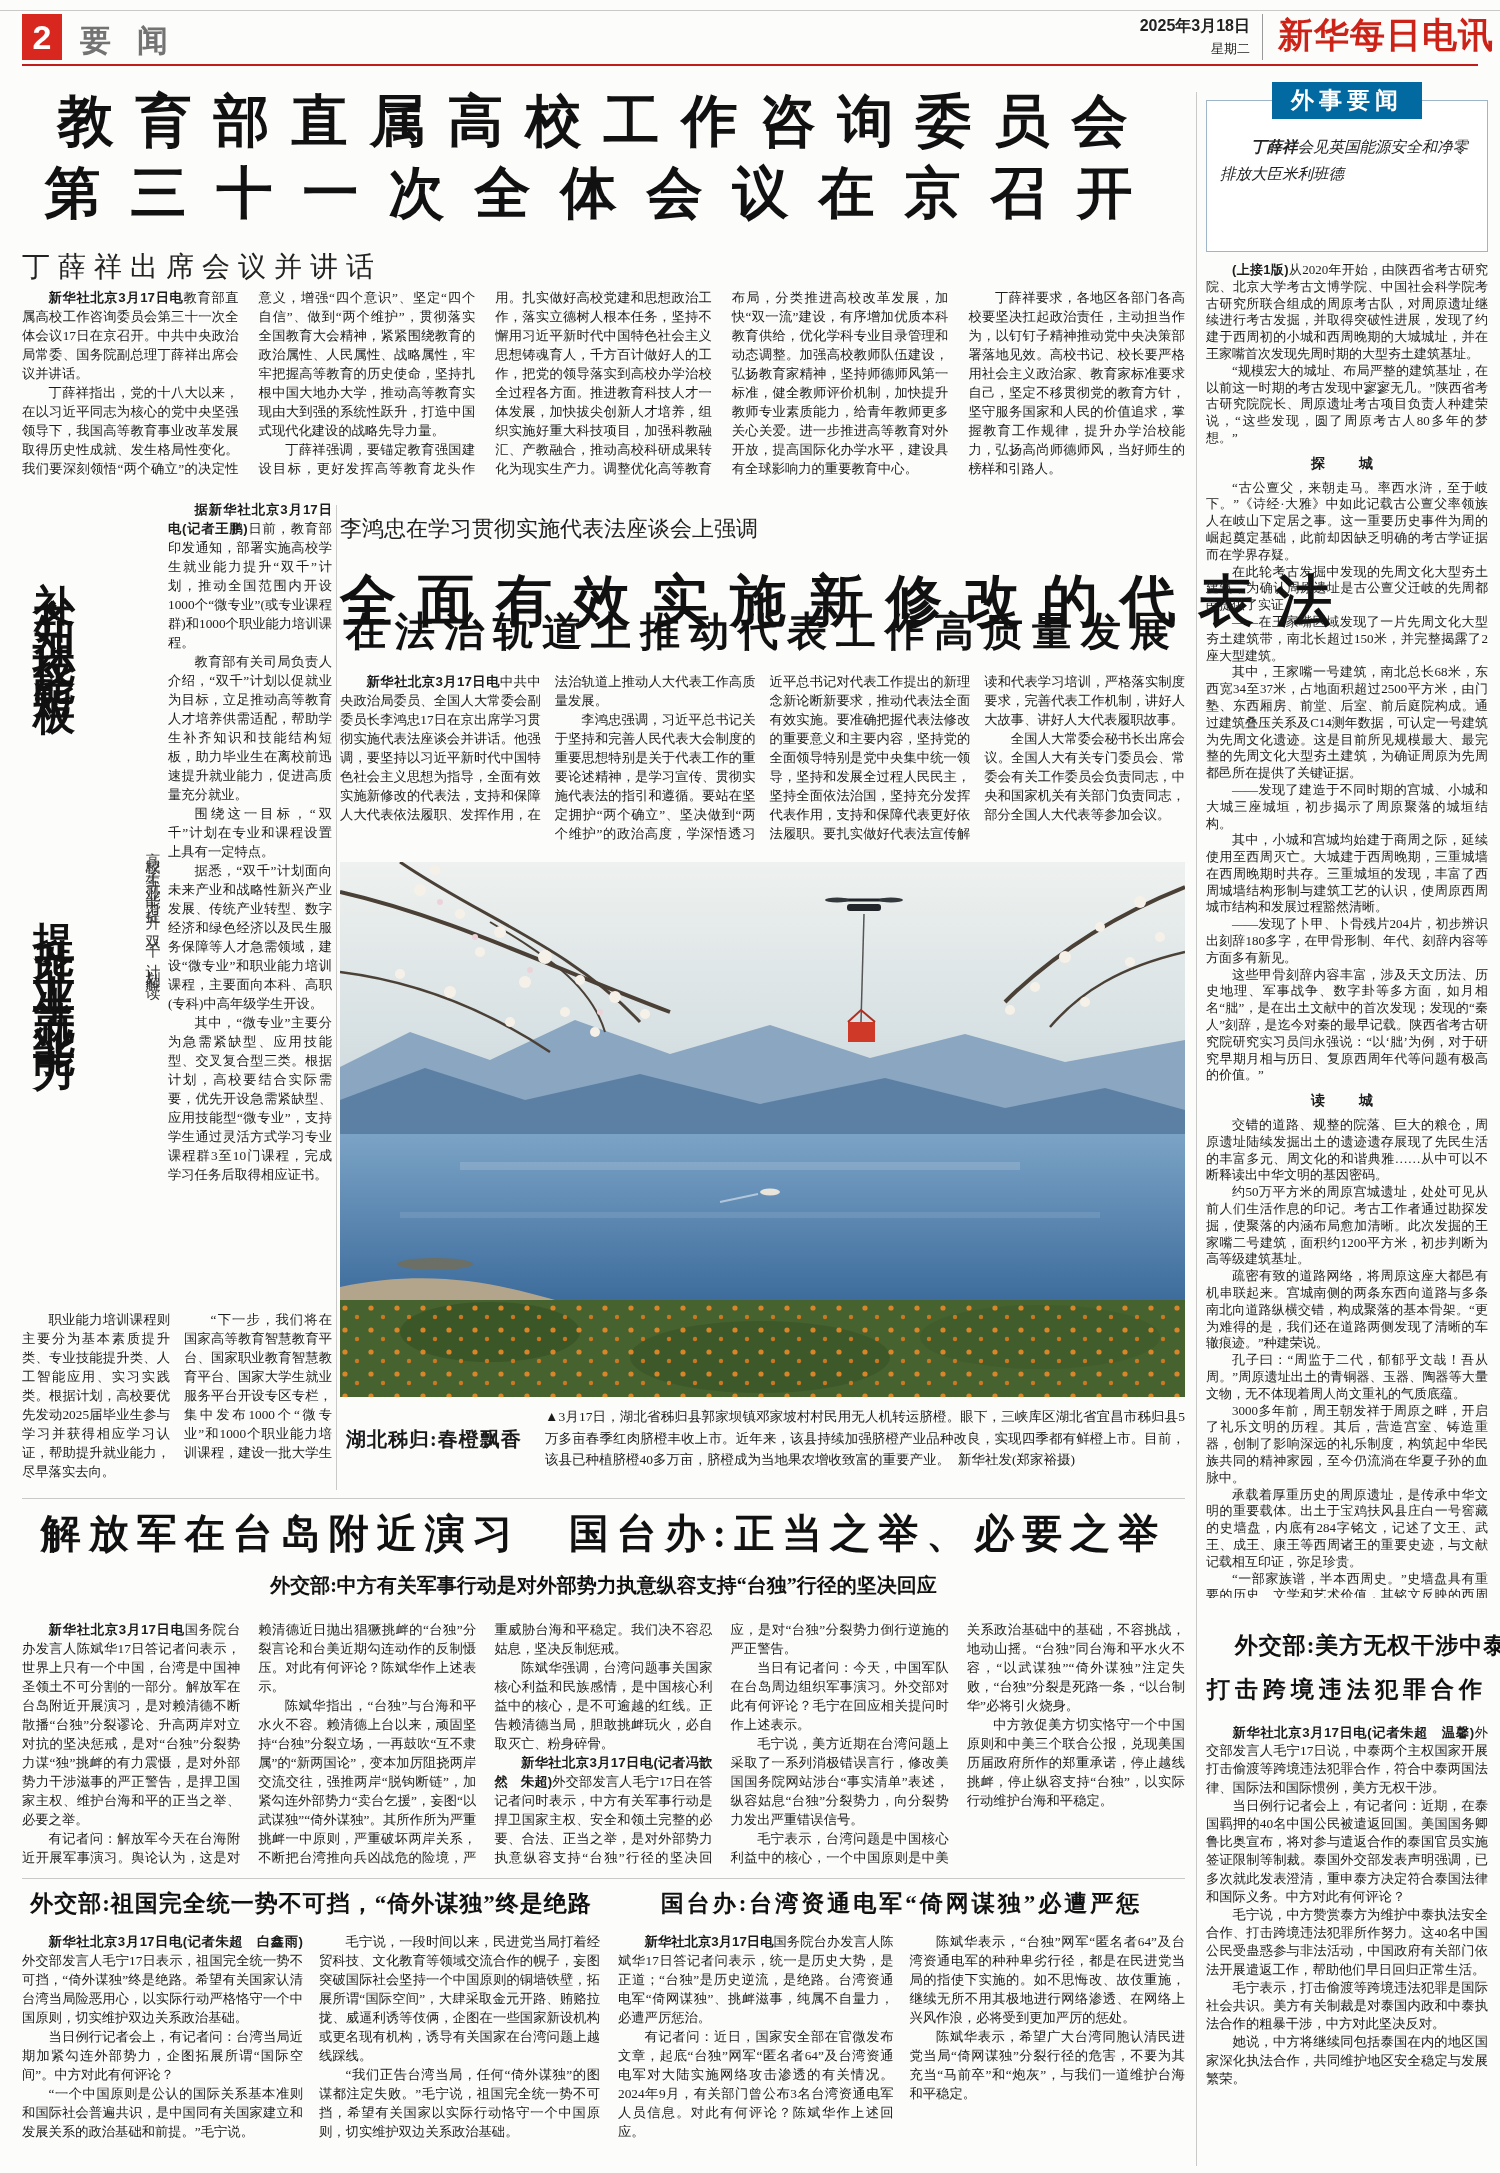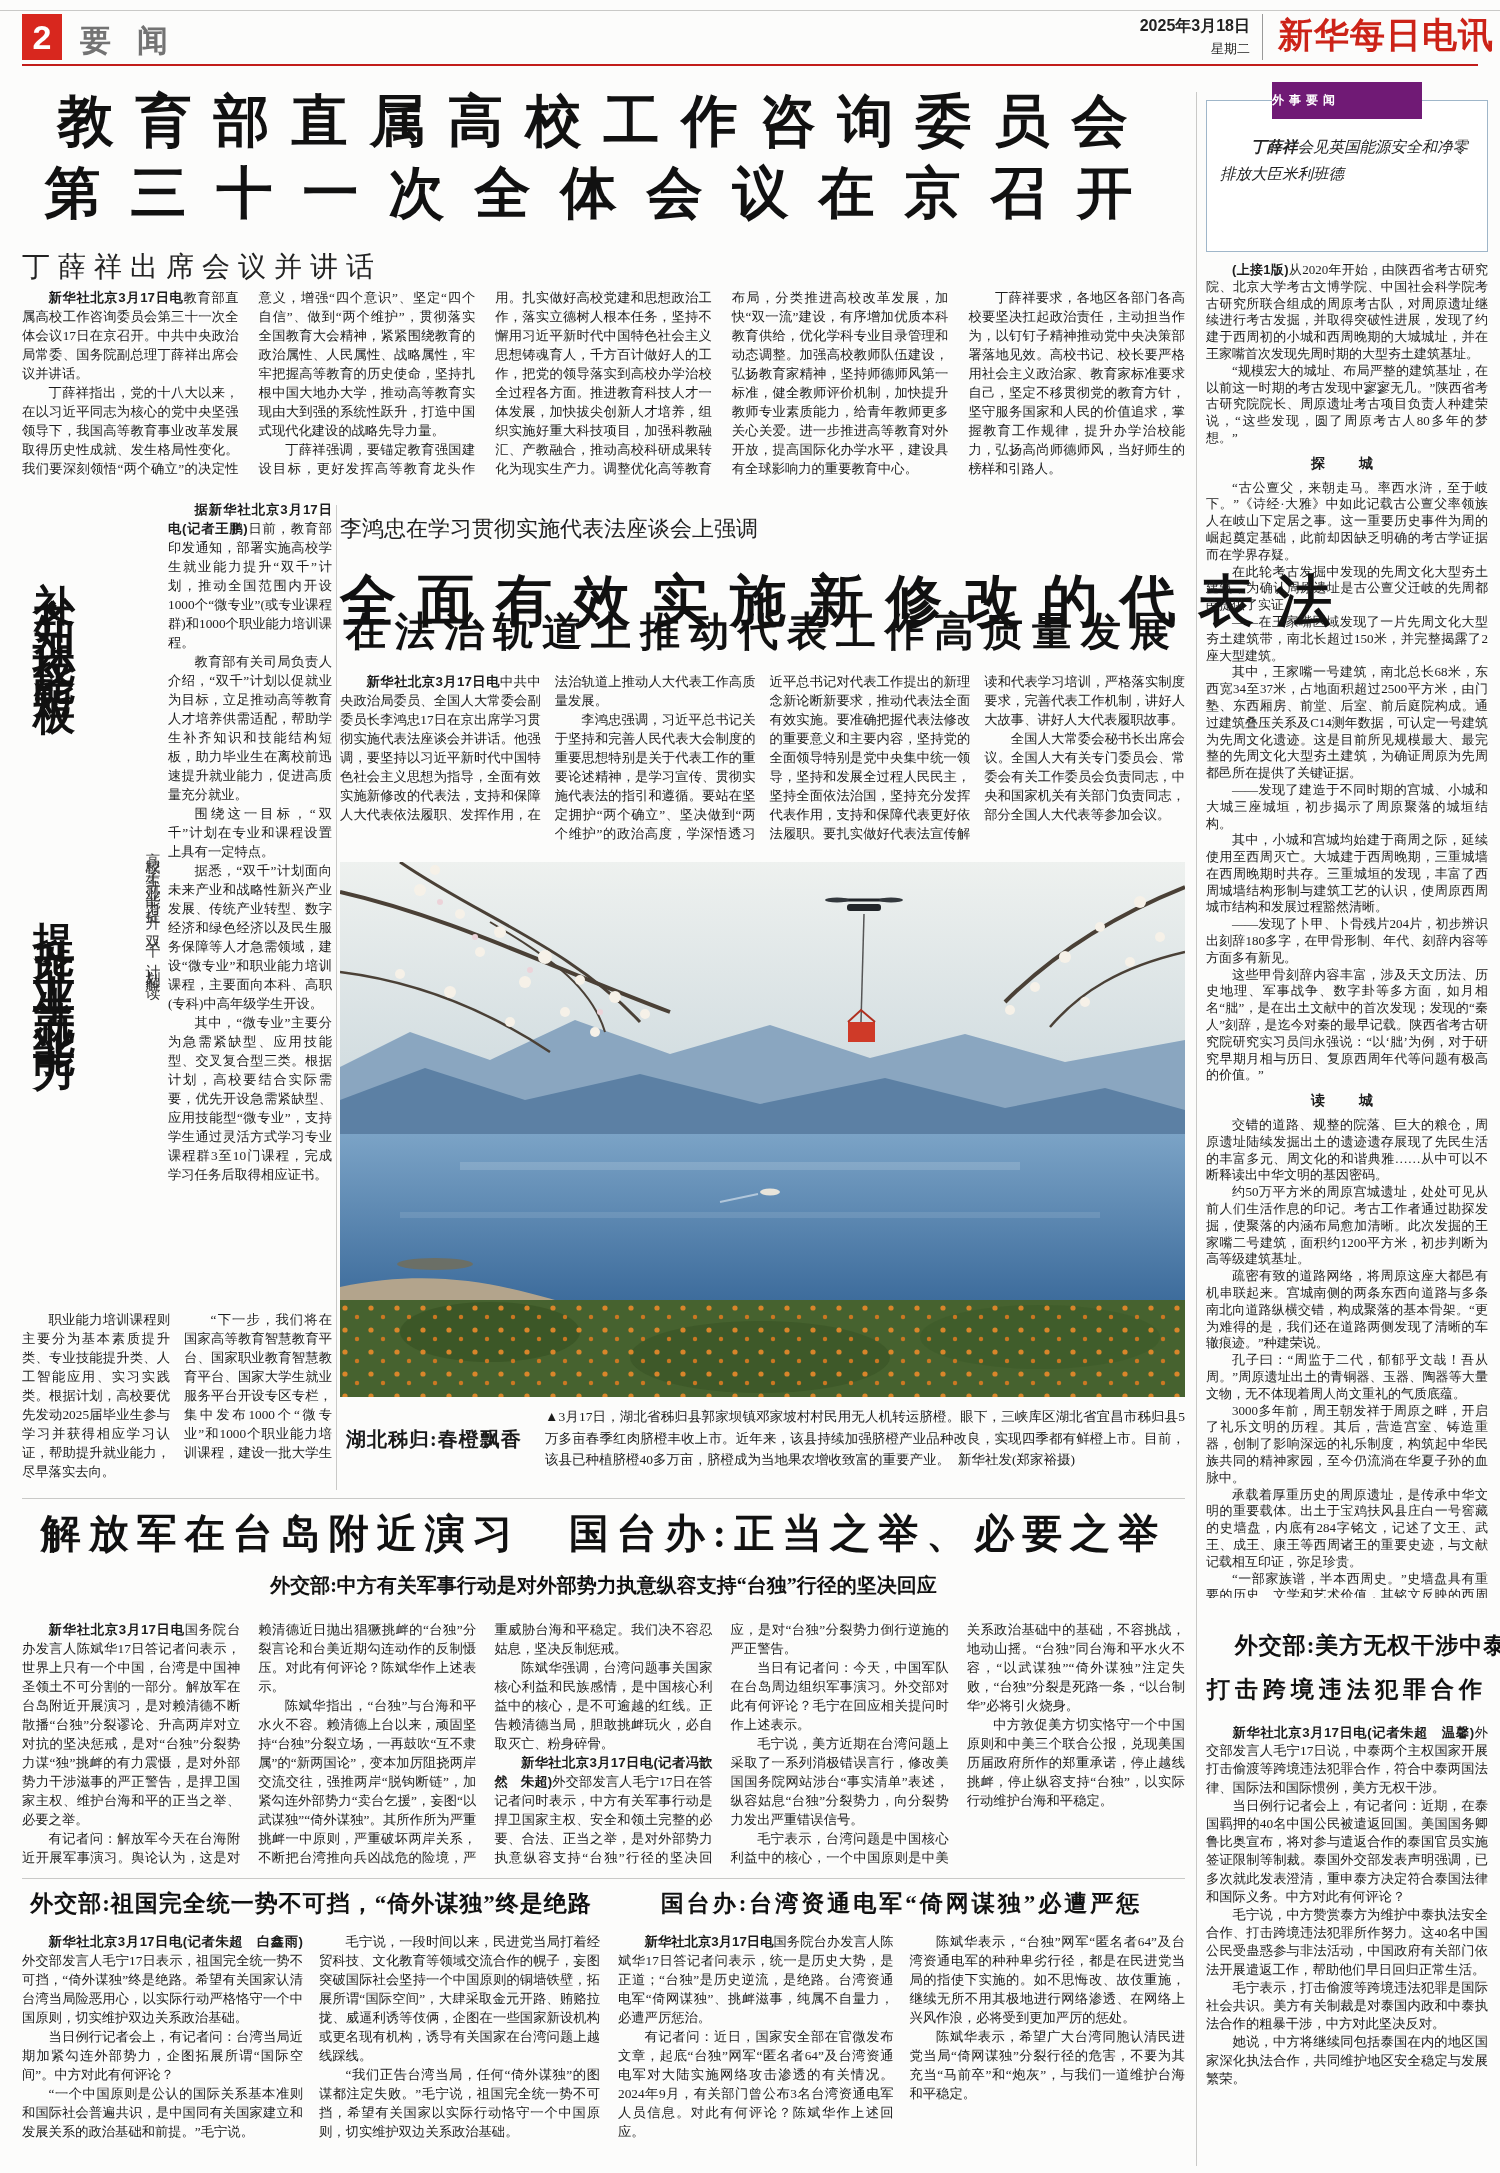--- a/index.html
+++ b/index.html
@@ -51,22 +51,22 @@
   #d-sub{left:22px;top:1572px;width:1163px;font-size:20px;font-weight:bold;text-align:center;color:#111;}
   #d-body{left:22px;top:1620px;width:1163px;height:252px;column-count:5;column-gap:18px;}
   
   .bh{font-weight:bold;text-align:center;color:#111;white-space:nowrap;}
   #e-h1{left:22px;top:1888px;width:578px;font-size:23px;letter-spacing:1px;}
   #e-body{left:22px;top:1932px;width:578px;height:241px;column-count:2;column-gap:16px;}
   #f-h1{left:618px;top:1888px;width:567px;font-size:23px;letter-spacing:3px;}
   #f-body{left:618px;top:1932px;width:567px;height:241px;column-count:2;column-gap:16px;}
   
   #waishi-box{left:1206px;top:100px;width:280px;height:150px;border:1px solid #9fb6c9;background:#fff;}
-  #waishi-tab{position:absolute;left:50%;transform:translateX(-50%);top:-19px;width:150px;height:37px;background:#701a75;
-              color:#fff;font-size:12px;font-weight:bold;text-align:left;line-height:37px;letter-spacing:5px;}
+  #waishi-tab{position:absolute;left:50%;transform:translateX(-50%);top:-19px;width:150px;height:37px;background:#0369a1;
+              color:#fff;font-size:23px;font-weight:bold;text-align:center;line-height:37px;letter-spacing:5px;}
   #waishi-item{position:absolute;left:13px;top:32px;width:254px;font-style:italic;font-size:15.5px;line-height:27px;text-indent:2em;color:#222;}
   #z-body{left:1206px;top:262px;width:282px;height:1336px;overflow:hidden;text-align:justify;font-size:13px;line-height:16.8px;}
   #z-body p{margin:0;text-indent:2em;}
   #g-h1{left:1206px;top:1630px;width:282px;font-size:23px;letter-spacing:1px;margin-left:24px;}
   #g-h2{left:1206px;top:1674px;width:282px;font-size:23px;letter-spacing:5px;}
   #g-body{left:1206px;top:1724px;width:282px;height:442px;overflow:hidden;text-align:justify;font-size:13.3px;line-height:18.2px;}
   #g-body p{margin:0;text-indent:2em;}
   b.lead{font-family:"Liberation Sans",sans-serif;font-weight:bold;}
 </style>
 </head>

